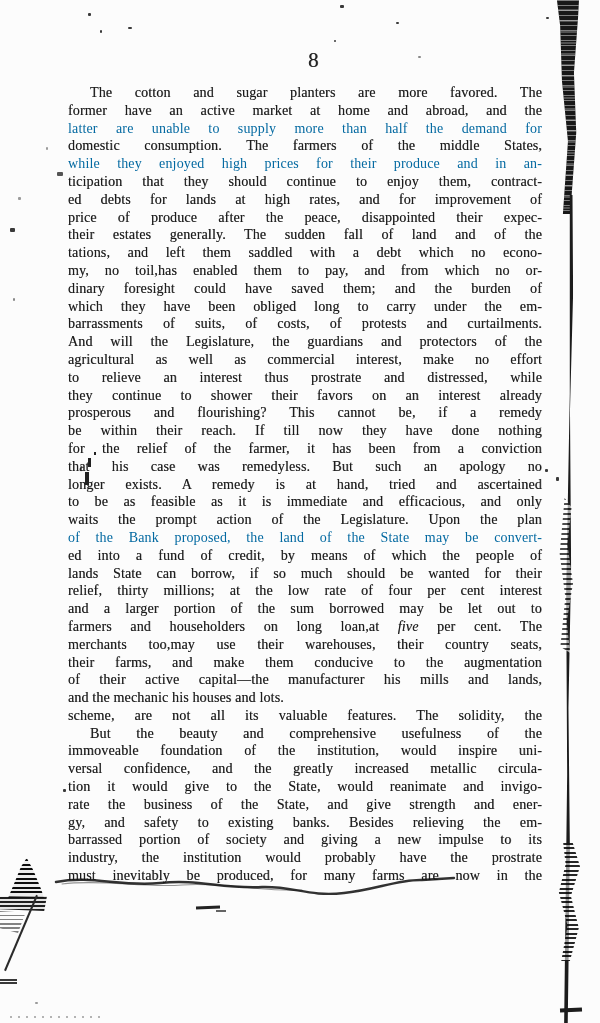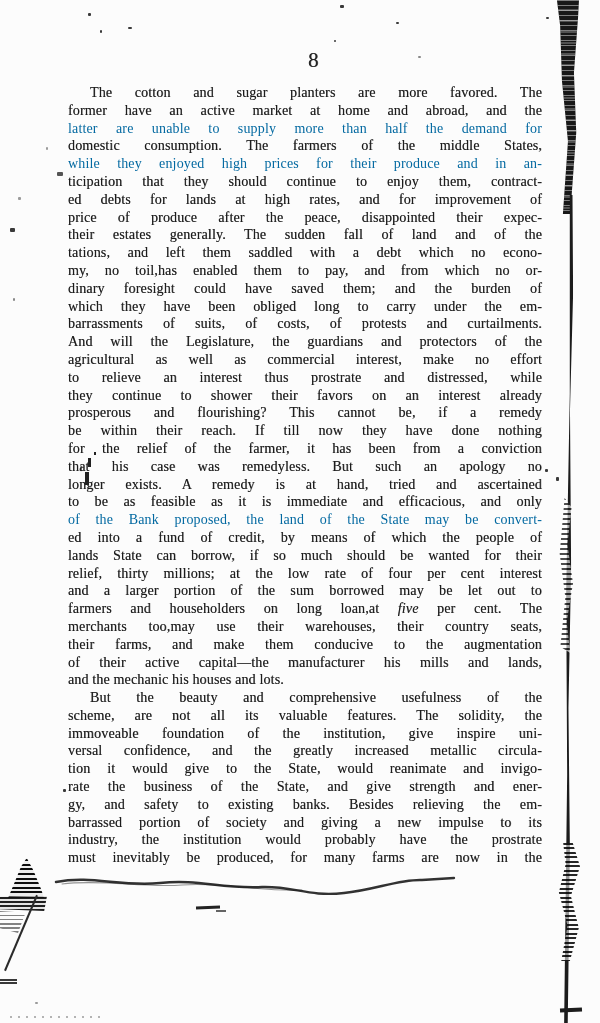--- a/index.html
+++ b/index.html
@@ -101,33 +101,34 @@
       <div class="line">And will the Legislature, the guardians and protectors of the</div>
       <div class="line">agricultural as well as commercial interest, make no effort</div>
       <div class="line">to relieve an interest thus prostrate and distressed, while</div>
       <div class="line">they continue to shower their favors on an interest already</div>
       <div class="line">prosperous and flourishing? This cannot be, if a remedy</div>
       <div class="line">be within their reach. If till now they have done nothing</div>
       <div class="line">for the relief of the farmer, it has been from a conviction</div>
       <div class="line">that his case was remedyless. But such an apology no</div>
       <div class="line">longer exists. A remedy is at hand, tried and ascertained</div>
       <div class="line">to be as feasible as it is immediate and efficacious, and only</div>
+      <div class="line">waits the prompt action of the Legislature. Upon the plan</div>
       <div class="line faded">of the Bank proposed, the land of the State may be convert-</div>
       <div class="line">ed into a fund of credit, by means of which the people of</div>
       <div class="line">lands State can borrow, if so much should be wanted for their</div>
       <div class="line">relief, thirty millions; at the low rate of four per cent interest</div>
       <div class="line">and a larger portion of the sum borrowed may be let out to</div>
       <div class="line"><span>farmers and householders on long loan,at </span><span class="it">five</span><span> per cent. The</span></div>
       <div class="line">merchants too,may use their warehouses, their country seats,</div>
       <div class="line">their farms, and make them conducive to the augmentation</div>
       <div class="line">of their active capital—the manufacturer his mills and lands,</div>
       <div class="line noj">and the mechanic his houses and lots.</div>
+      <div class="line">scheme, are not all its valuable features. The solidity, the</div>
       <div class="line indent">But the beauty and comprehensive usefulness of the</div>
-      <div class="line">scheme, are not all its valuable features. The solidity, the</div>
-      <div class="line">immoveable foundation of the institution, give inspire uni-</div>
+      <div class="line">immoveable foundation of the institution, would inspire uni-</div>
       <div class="line">versal confidence, and the greatly increased metallic circula-</div>
       <div class="line">tion it would give to the State, would reanimate and invigo-</div>
       <div class="line">rate the business of the State, and give strength and ener-</div>
       <div class="line">gy, and safety to existing banks. Besides relieving the em-</div>
       <div class="line">barrassed portion of society and giving a new impulse to its</div>
       <div class="line">industry, the institution would probably have the prostrate</div>
       <div class="line">must inevitably be produced, for many farms are now in the</div>
     </div>
 
   <svg class="pen-underline" viewBox="0 0 424 40">

